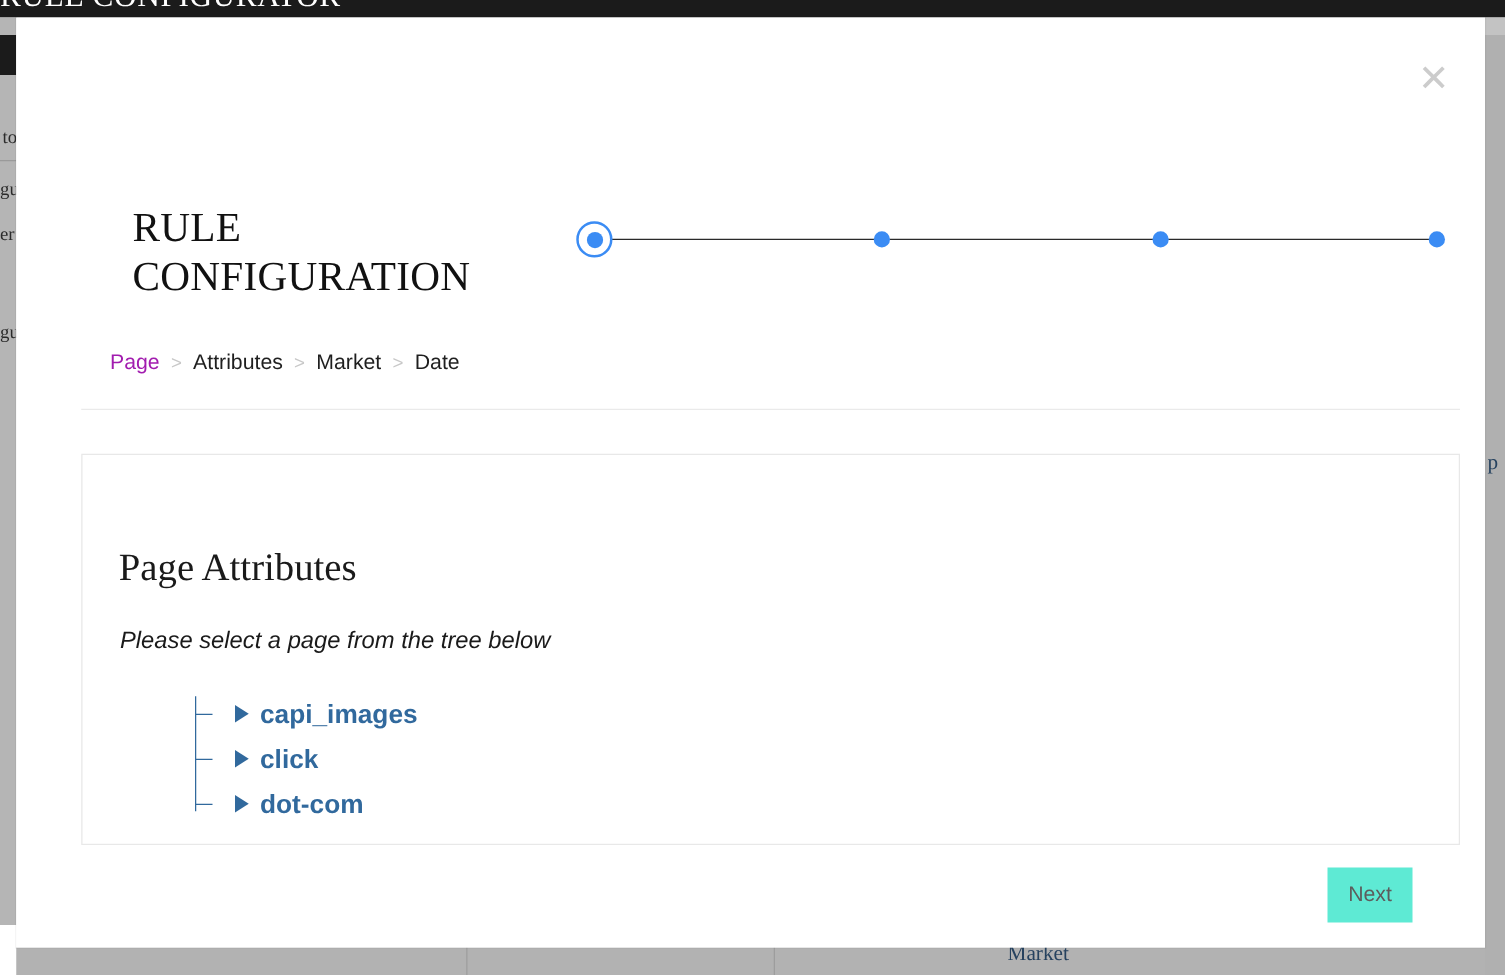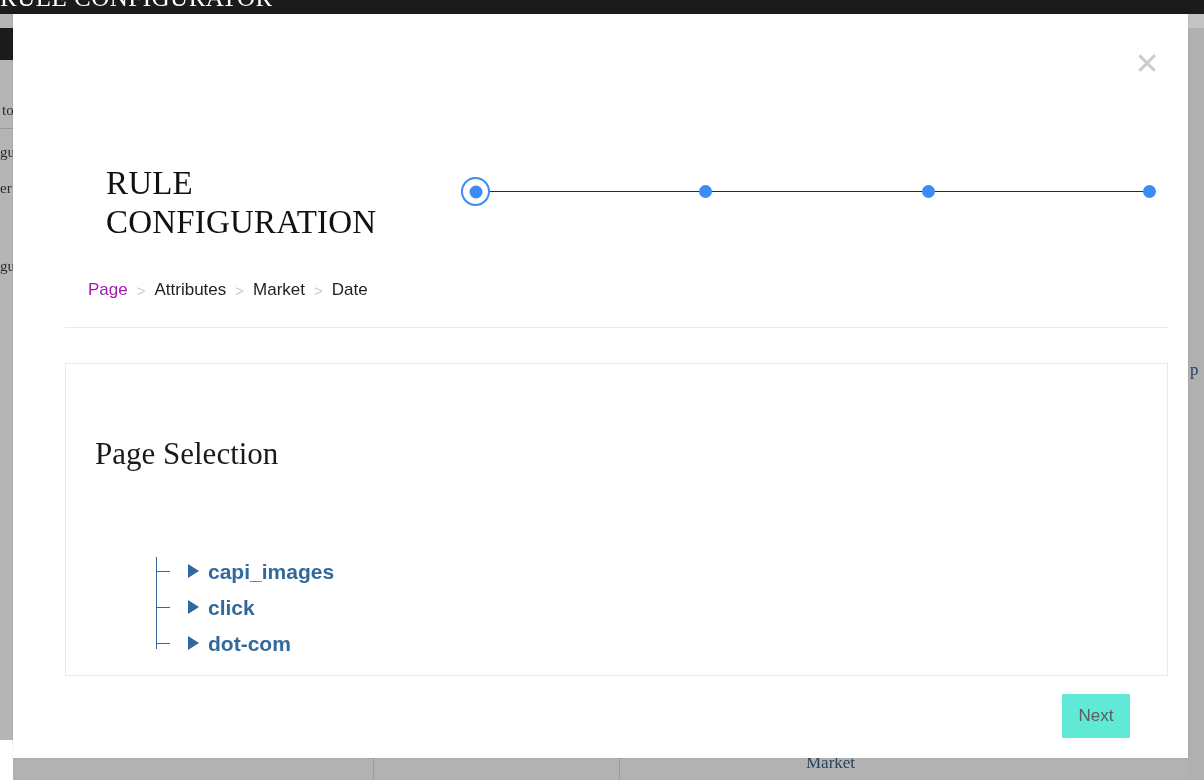--- a/index.html
+++ b/index.html
@@ -394,21 +394,22 @@
       <span class="crumb">Market</span>
       <span class="crumb-sep">&gt;</span>
       <span class="crumb">Date</span>
     </div>
 
     <div id="header-divider"></div>
   </div>
 
   <div id="content-card">
 
-    <div id="card-title">Page Selection</div>
+    <div id="card-title">Page Attributes</div>
+    <div id="card-subtitle">Please select a page from the tree below</div>
 
     <div id="tree">
       <div id="tree-trunk"></div>
 
       <div class="tree-row">
         <span class="tree-tick"></span>
         <span class="tree-caret"></span>
         <span class="tree-label">capi_images</span>
       </div>
 

